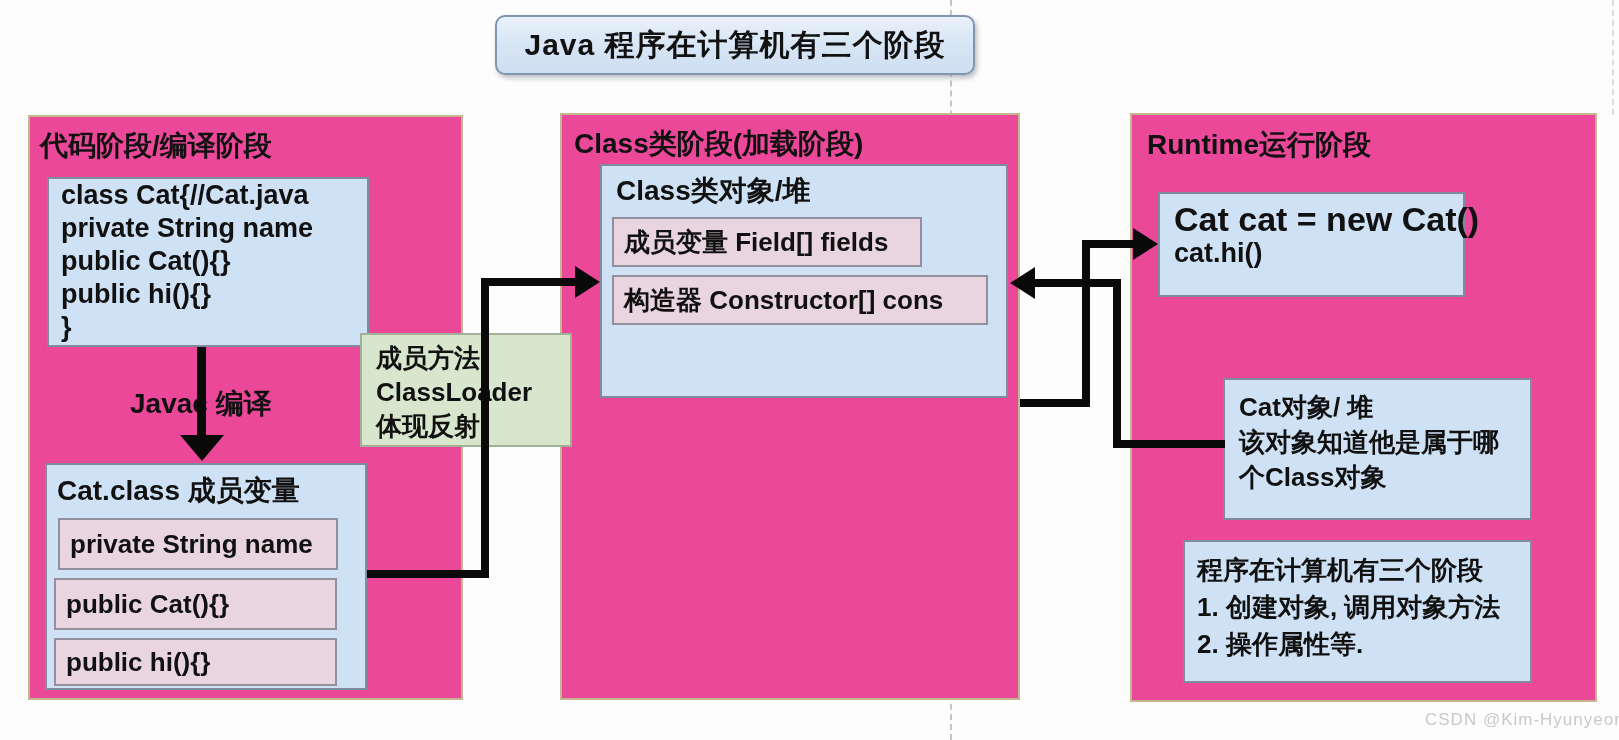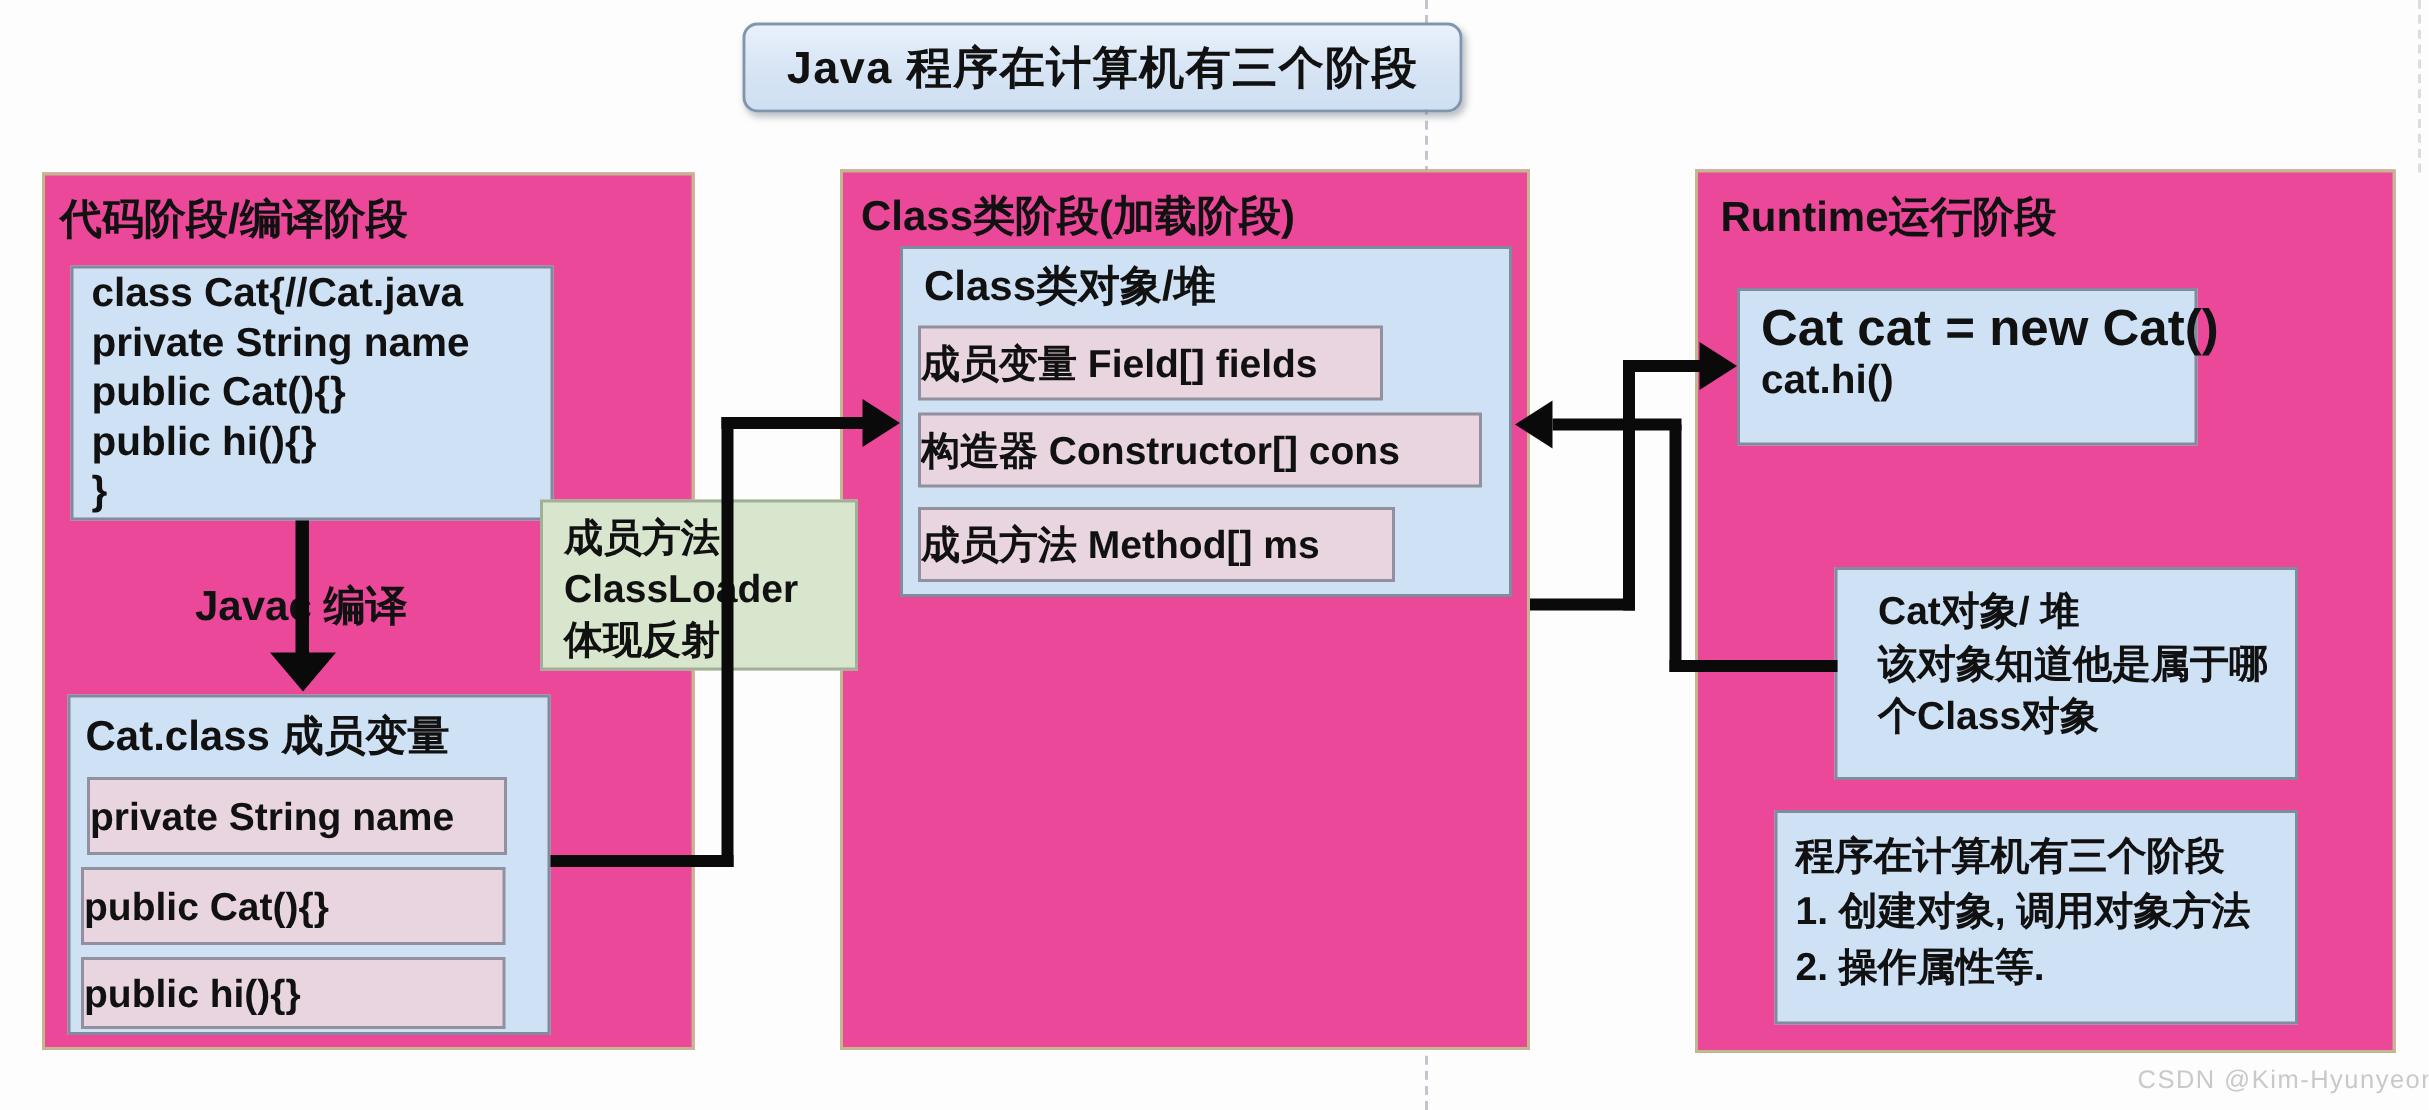--- a/index.html
+++ b/index.html
@@ -32,21 +32,21 @@
   
   .bluebox{
     background:#cfe1f4;border:2px solid #808b9d;z-index:2;
   }
   .code-line{font-size:27px;font-weight:bold;line-height:33px;white-space:pre;}
   
   .pinkbox{
     background:#e8d5e0;border:2px solid #92909e;z-index:3;
     display:flex;align-items:center;
     font-size:26px;font-weight:bold;white-space:nowrap;
-    overflow:hidden;
+    padding-left:10px;overflow:hidden;
   }
   
   .greenbox{
     left:360px;top:333px;width:212px;height:114px;z-index:4;
     background:#d7e6cc;border:2px solid #a2b095;
     padding:6px 0 0 14px;
     font-size:26px;font-weight:bold;line-height:34px;
   }
   
   .arrow-seg{background:#0a0a0a;z-index:5;}
@@ -116,42 +116,41 @@
   <div class="abs head-right" style="left:575px;top:266px;"></div>
 
   <div class="abs panel" style="left:560px;top:113px;width:460px;height:587px;">
     <div class="panel-header" style="left:12px;top:10px;">Class类阶段(加载阶段)</div>
   </div>
   <div class="abs bluebox" style="left:600px;top:164px;width:408px;height:234px;">
     <div class="panel-header" style="left:14px;top:6px;">Class类对象/堆</div>
   </div>
   <div class="abs pinkbox" style="left:612px;top:217px;width:310px;height:50px;">成员变量 Field[] fields</div>
   <div class="abs pinkbox" style="left:612px;top:275px;width:376px;height:50px;">构造器 Constructor[] cons</div>
-  <div class="abs pinkbox" style="left:612px;top:338px;width:318px;height:50px;">成员方法 Method[] ms</div>
 
   <div class="abs arrow-seg" style="left:1020px;top:399px;width:70px;height:8px;"></div>
   <div class="abs arrow-seg" style="left:1082px;top:240px;width:8px;height:167px;"></div>
   <div class="abs arrow-seg" style="left:1082px;top:240px;width:52px;height:8px;"></div>
   <div class="abs head-right" style="left:1133px;top:228px;"></div>
 
   <div class="abs arrow-seg" style="left:1113px;top:440px;width:112px;height:8px;"></div>
   <div class="abs arrow-seg" style="left:1113px;top:283px;width:8px;height:165px;"></div>
   <div class="abs arrow-seg" style="left:1035px;top:279px;width:86px;height:8px;"></div>
   <div class="abs head-left" style="left:1010px;top:267px;"></div>
 
   <div class="abs panel" style="left:1130px;top:113px;width:467px;height:589px;">
     <div class="panel-header" style="left:15px;top:11px;">Runtime运行阶段</div>
   </div>
 
   <div class="abs bluebox" style="left:1158px;top:192px;width:307px;height:105px;padding:8px 0 0 14px;">
     <div class="runtime-text" style="font-size:34px;line-height:34px;">Cat cat = new Cat()</div>
     <div class="runtime-text" style="font-size:27px;line-height:34px;">cat.hi()</div>
   </div>
 
-  <div class="abs bluebox" style="left:1223px;top:378px;width:309px;height:142px;padding:10px 0 0 27px;">
+  <div class="abs bluebox" style="left:1223px;top:378px;width:309px;height:142px;padding:10px 0 0 14px;">
     <div class="runtime-text" style="font-size:26px;line-height:35px;">Cat对象/ 堆</div>
     <div class="runtime-text" style="font-size:26px;line-height:35px;">该对象知道他是属于哪</div>
     <div class="runtime-text" style="font-size:26px;line-height:35px;">个Class对象</div>
   </div>
 
   <div class="abs bluebox" style="left:1183px;top:540px;width:349px;height:143px;padding:10px 0 0 12px;">
     <div class="runtime-text" style="font-size:26px;line-height:37px;">程序在计算机有三个阶段</div>
     <div class="runtime-text" style="font-size:26px;line-height:37px;">1. 创建对象, 调用对象方法</div>
     <div class="runtime-text" style="font-size:26px;line-height:37px;">2. 操作属性等.</div>
   </div>

